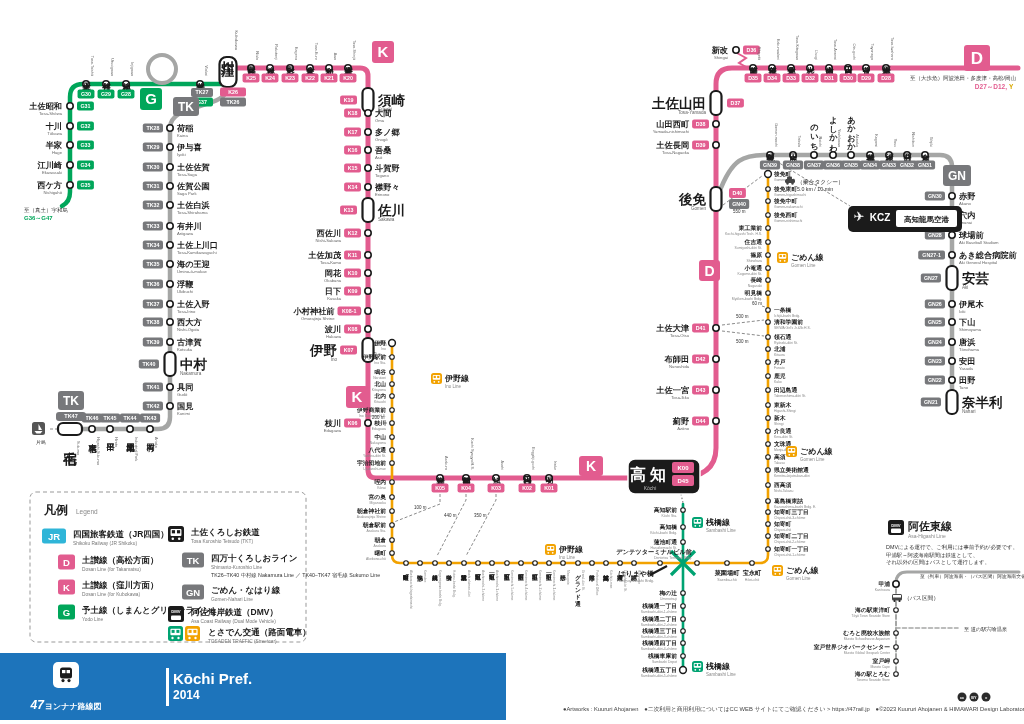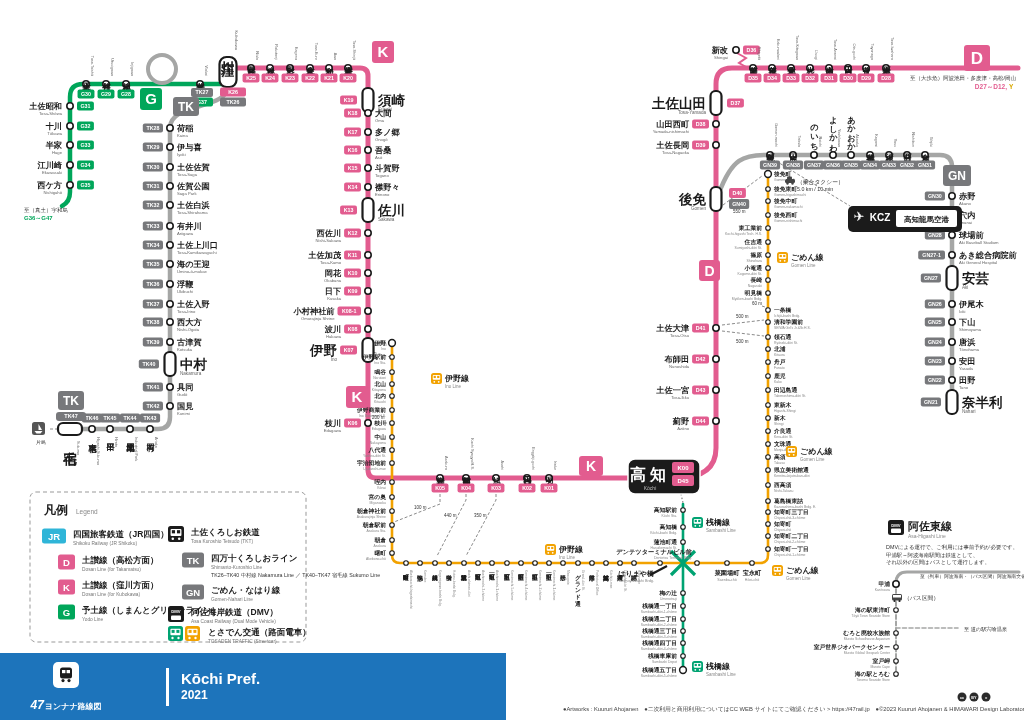--- a/index.html
+++ b/index.html
@@ -8,21 +8,21 @@
   svg text{font-family:"Liberation Sans",sans-serif;}
   .v{writing-mode:vertical-rl;text-orientation:mixed;}
   .banner{position:absolute;left:0;top:653px;width:506px;height:67px;background:#1D74BB;
           display:flex;align-items:center;color:#fff;}
   .logo{display:flex;flex-direction:column;align-items:center;margin-left:34px;width:64px;}
   .logo-sq{width:26px;height:26px;background:#fff;border-radius:5px;display:flex;align-items:center;justify-content:center;}
   .logo-txt{font-size:8px;font-weight:bold;margin-top:10px;white-space:nowrap;}
   .logo-txt .n{font-size:12px;font-style:italic;margin-right:1px;}
   .pref-title{font-size:36px;font-weight:bold;letter-spacing:22px;margin-left:24px;white-space:nowrap;}
   .divider{width:3px;height:38px;background:#fff;margin-left:68px;}
-  .pref-en{margin-left:12px;line-height:1.25;}
+  .pref-en{margin-left:4px;line-height:1.25;}
   .pref-en .l1{font-size:15px;font-weight:bold;}
   .pref-en .l2{font-size:12px;font-weight:bold;}
 </style>
 </head>
 <body>
 
 <div id="stage">
   <svg id="map-svg" width="1024" height="724" viewBox="0 0 1024 724" style="position:absolute;left:0;top:0;">
       <path d="M 62 206 Q 70 202 70 192 L 70 97 Q 70 84 83 84 L 229 84" stroke="#00A65A" stroke-width="4.5" fill="none" stroke-linecap="round"></path>
       <path d="M 229 68 L 360 68 Q 368 68 368 76 L 368 470 Q 368 478 376 478 L 676 478 Q 716 478 716 448 L 716 84 Q 716 68 732 68 L 1018 68" stroke="#E25C8F" stroke-width="5" fill="none" stroke-linecap="round"></path>
@@ -1603,16 +1603,16 @@
           <rect x="9.6" y="4" width="3.4" height="3.2" fill="#fff"></rect>
           <circle cx="6" cy="14.6" r="1.6" fill="#1B1B1B"></circle>
           <circle cx="12" cy="14.6" r="1.6" fill="#1B1B1B"></circle>
         </svg>
       </div>
       <div class="logo-txt"><span class="n">47</span><span>ヨンナナ路線図</span></div>
     </div>
     <div class="divider"></div>
     <div class="pref-en">
       <div class="l1">Kōchi Pref.</div>
-      <div class="l2">2021</div>
+      <div class="l2">2014</div>
     </div>
   </div>
 </div>
 
 </body></html>

